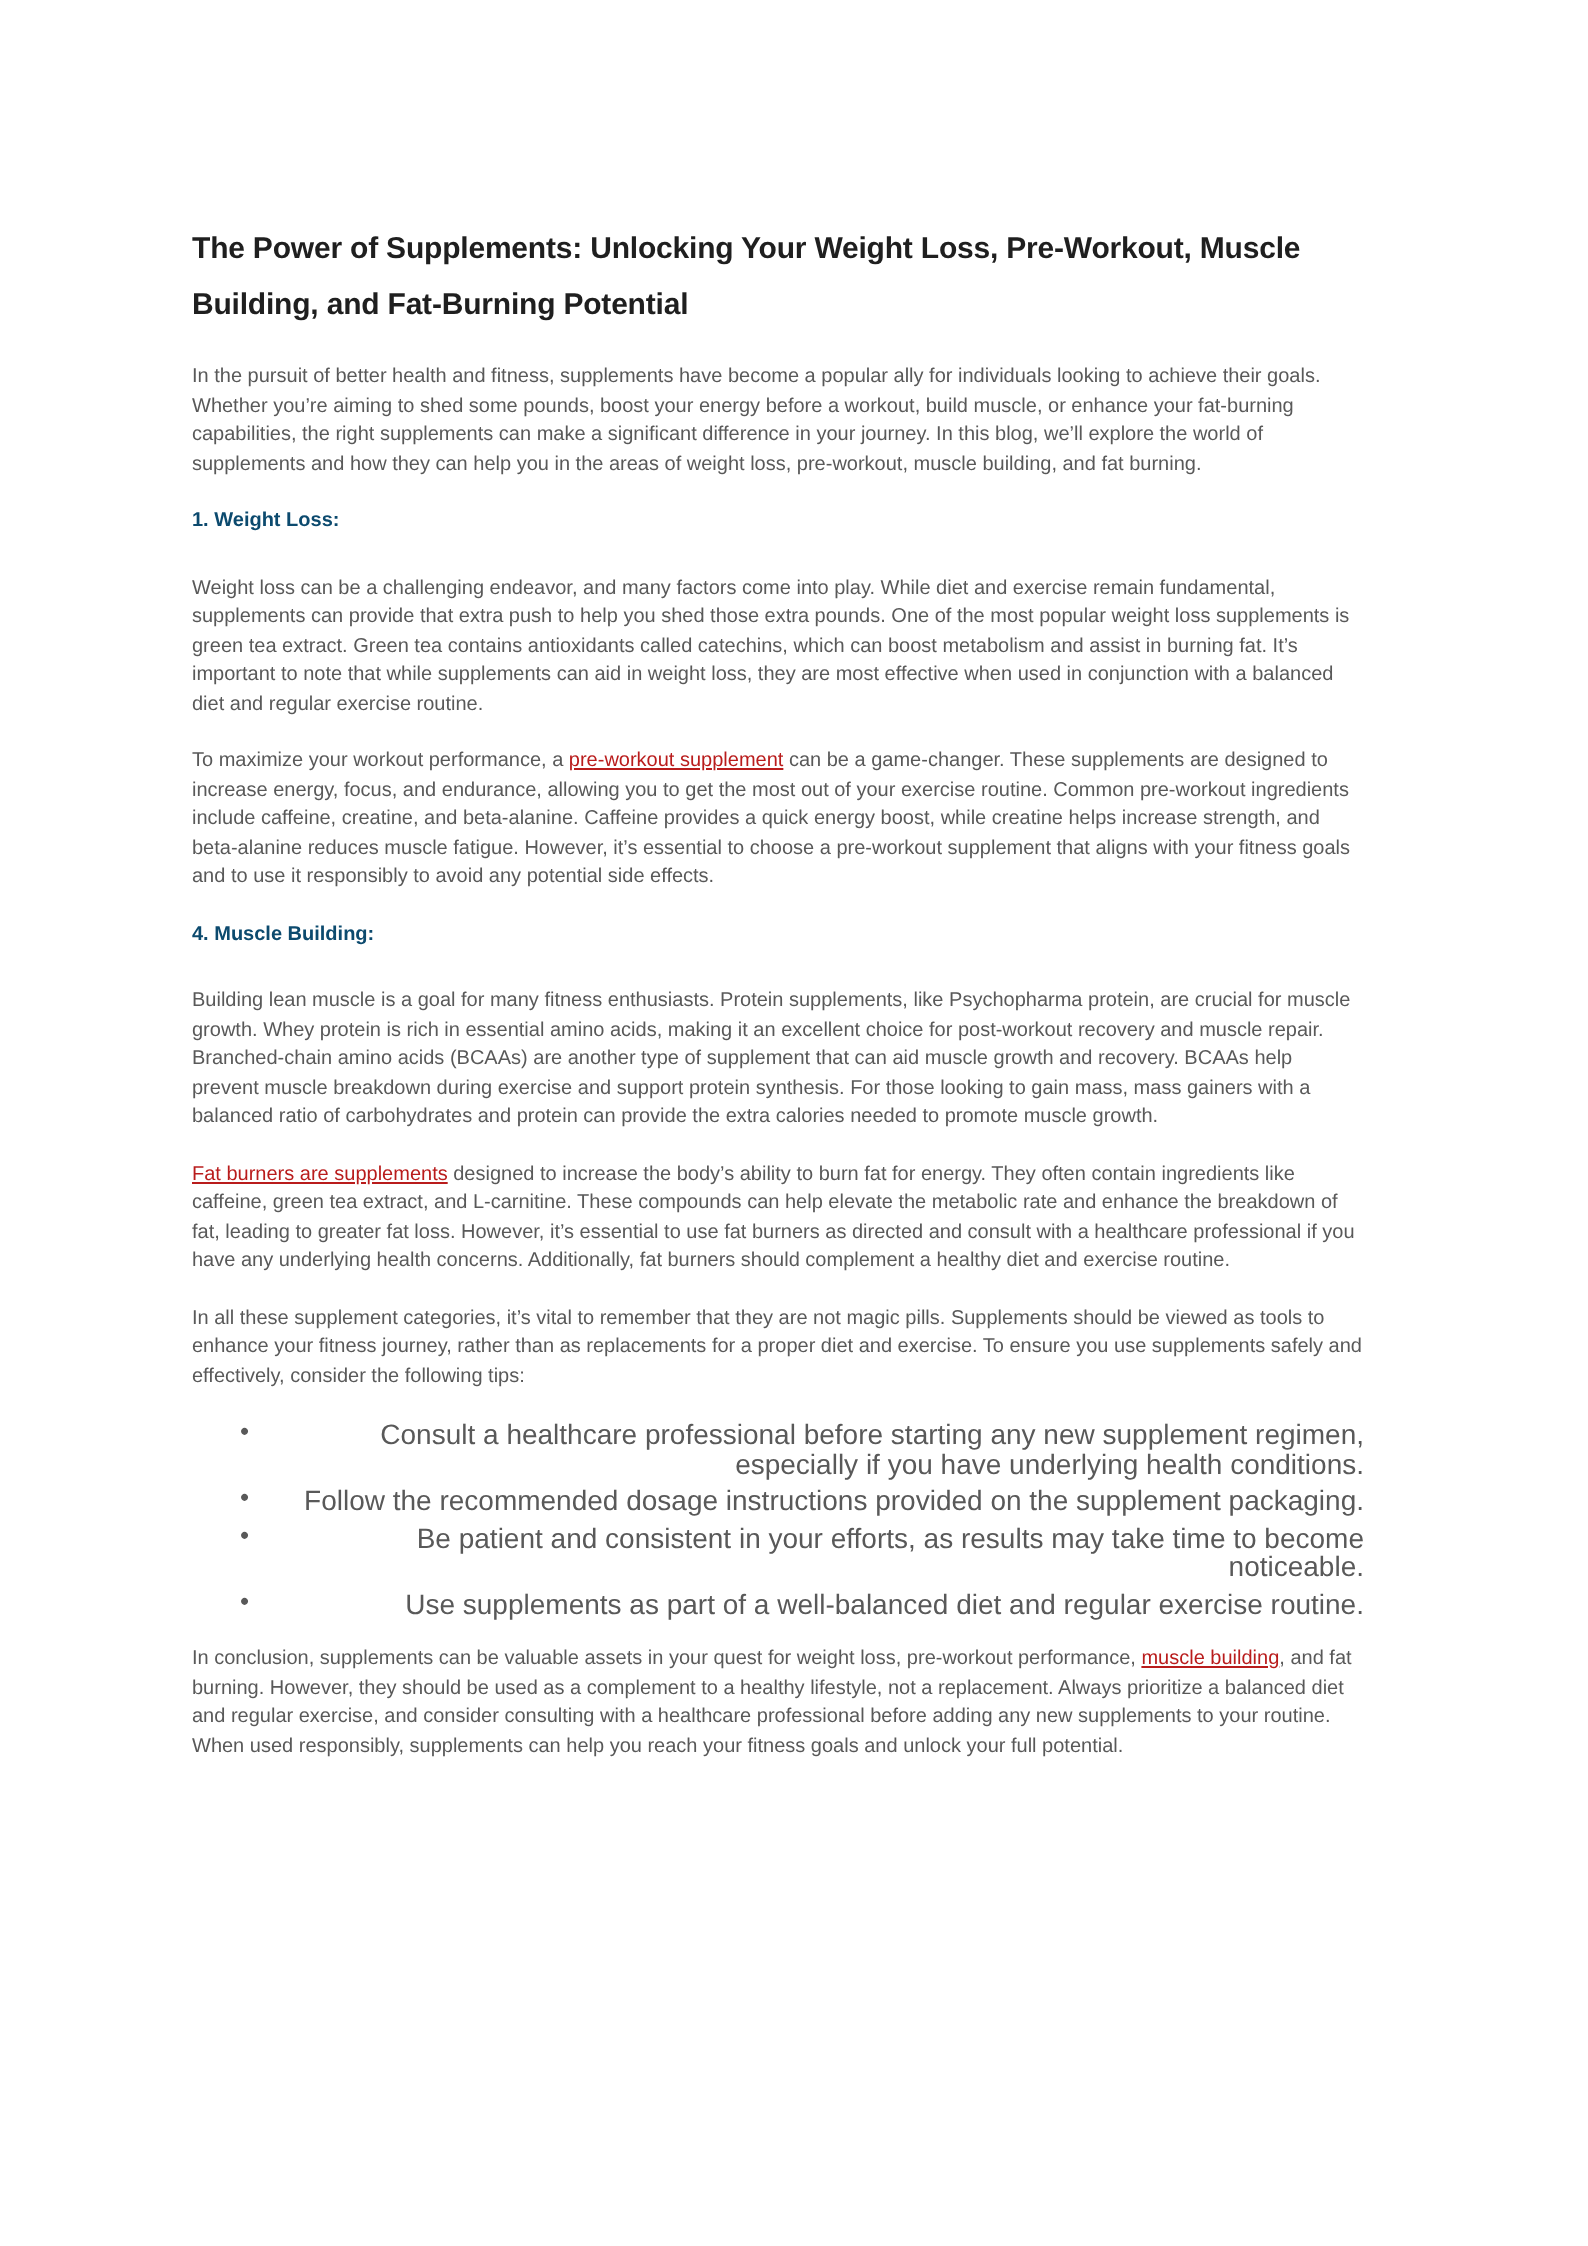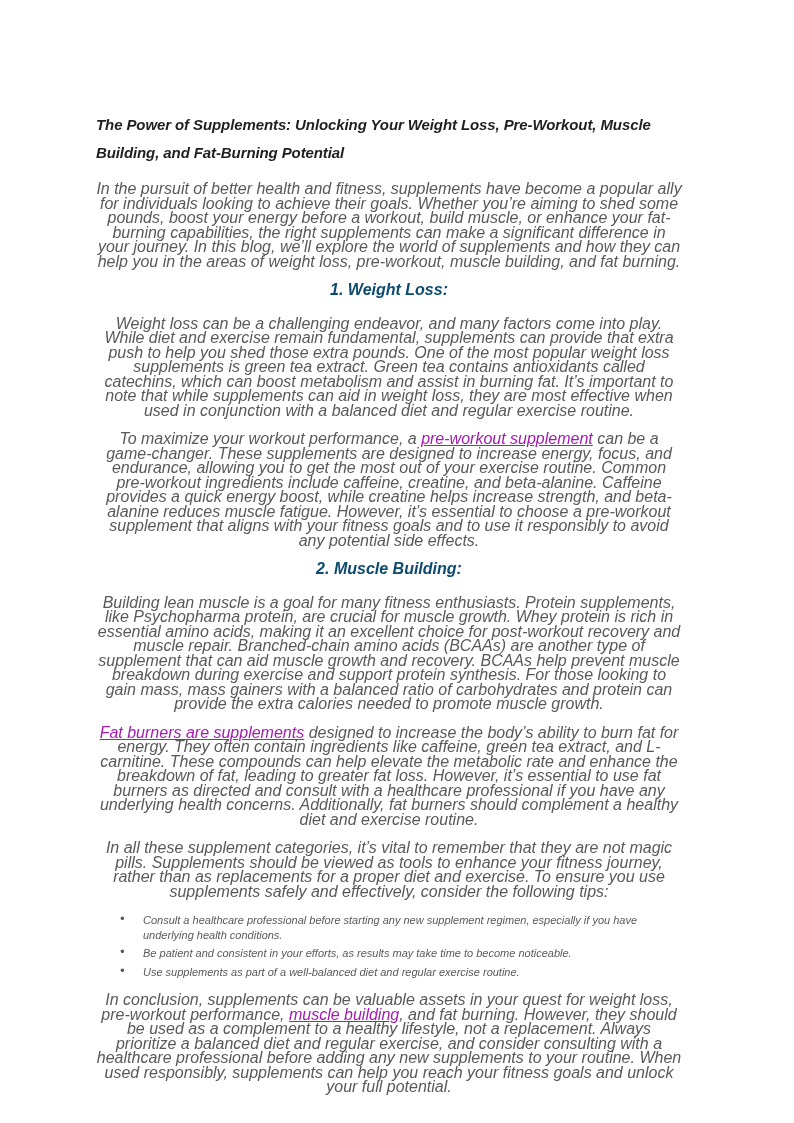--- a/index.html
+++ b/index.html
@@ -9,54 +9,53 @@
     background: #ffffff;
     font-family: "Liberation Sans", "DejaVu Sans", sans-serif;
     overflow: hidden;
   }
   .page {
     box-sizing: border-box;
     width: 794px;
     height: 1123px;
     padding: 111px 112px 0 96px;
     background: #ffffff;
-    font-style: italic;
   }
   h1.article-title {
     font-size: 15px;
     line-height: 28px;
     font-weight: bold;
     color: #1f1f1f;
     letter-spacing: -0.1px;
     margin: 0 0 15px 0;
   }
   p {
-    font-size: 16px;
+    font-size: 10px;
     line-height: 14.5px;
     color: #595959;
     margin: 0 0 14px 0;
-    text-align: center;
   }
   p.section-heading {
     font-weight: bold;
     color: #0c4a6e;
     margin: 2px 0 19px 0;
   }
   a {
-    color: #a21caf;
+    color: #b91c1c;
     text-decoration: underline;
     cursor: pointer;
   }
   ul.tips-list {
     list-style: none;
     margin: 6px 0 14px 0;
     padding: 0 0 0 47px;
-    font-size: 11px;
+    font-size: 14px;
     line-height: 14.5px;
     color: #595959;
+    text-align: right;
   }
   ul.tips-list li {
     position: relative;
     margin: 0 0 4px 0;
   }
   ul.tips-list li::before {
     content: "\2022";
     position: absolute;
     left: -23px;
     top: -1px;
@@ -71,28 +70,29 @@
 
   <h1 class="article-title">The Power of Supplements: Unlocking Your Weight Loss, Pre-Workout, Muscle Building, and Fat-Burning Potential</h1>
 
   <p>In the pursuit of better health and fitness, supplements have become a popular ally for individuals looking to achieve their goals. Whether you’re aiming to shed some pounds, boost your energy before a workout, build muscle, or enhance your fat-burning capabilities, the right supplements can make a significant difference in your journey. In this blog, we’ll explore the world of supplements and how they can help you in the areas of weight loss, pre-workout, muscle building, and fat burning.</p>
 
   <p class="section-heading">1. Weight Loss:</p>
   <p><span>Weight loss can be a challenging endeavor, and many factors come into play. While diet and exercise remain fundamental, supplements can provide that extra push to help you shed those extra pounds. One of the most popular weight loss supplements is green tea extract. Green tea contains antioxidants called catechins, which can boost metabolism and assist in burning fat. It’s important to note that while supplements can aid in weight loss, they are most effective when used in conjunction with a balanced diet and regular exercise routine.</span></p>
 
   <p><span>To maximize your workout performance, a </span><a href="#">pre-workout supplement</a><span> can be a game-changer. These supplements are designed to increase energy, focus, and endurance, allowing you to get the most out of your exercise routine. Common pre-workout ingredients include caffeine, creatine, and beta-alanine. Caffeine provides a quick energy boost, while creatine helps increase strength, and beta-alanine reduces muscle fatigue. However, it’s essential to choose a pre-workout supplement that aligns with your fitness goals and to use it responsibly to avoid any potential side effects.</span></p>
 
-  <p class="section-heading">2. Muscle Building:</p>
+  <p class="section-heading">4. Muscle Building:</p>
   <p><span>Building lean muscle is a goal for many fitness enthusiasts. Protein supplements, like Psychopharma protein, are crucial for muscle growth. Whey protein is rich in essential amino acids, making it an excellent choice for post-workout recovery and muscle repair. Branched-chain amino acids (BCAAs) are another type of supplement that can aid muscle growth and recovery. BCAAs help prevent muscle breakdown during exercise and support protein synthesis. For those looking to gain mass, mass gainers with a balanced ratio of carbohydrates and protein can provide the extra calories needed to promote muscle growth.</span></p>
 
   <p><a href="#">Fat burners are supplements</a><span> designed to increase the body’s ability to burn fat for energy. They often contain ingredients like caffeine, green tea extract, and L-carnitine. These compounds can help elevate the metabolic rate and enhance the breakdown of fat, leading to greater fat loss. However, it’s essential to use fat burners as directed and consult with a healthcare professional if you have any underlying health concerns. Additionally, fat burners should complement a healthy diet and exercise routine.</span></p>
 
   <p>In all these supplement categories, it’s vital to remember that they are not magic pills. Supplements should be viewed as tools to enhance your fitness journey, rather than as replacements for a proper diet and exercise. To ensure you use supplements safely and effectively, consider the following tips:</p>
 
   <ul class="tips-list">
     <li>Consult a healthcare professional before starting any new supplement regimen, especially if you have underlying health conditions.</li>
+    <li>Follow the recommended dosage instructions provided on the supplement packaging.</li>
     <li>Be patient and consistent in your efforts, as results may take time to become noticeable.</li>
     <li>Use supplements as part of a well-balanced diet and regular exercise routine.</li>
   </ul>
 
   <p><span>In conclusion, supplements can be valuable assets in your quest for weight loss, pre-workout performance, </span><a href="#">muscle building</a><span>, and fat burning. However, they should be used as a complement to a healthy lifestyle, not a replacement. Always prioritize a balanced diet and regular exercise, and consider consulting with a healthcare professional before adding any new supplements to your routine. When used responsibly, supplements can help you reach your fitness goals and unlock your full potential.</span></p>
 
 </div>
 
 </body></html>

